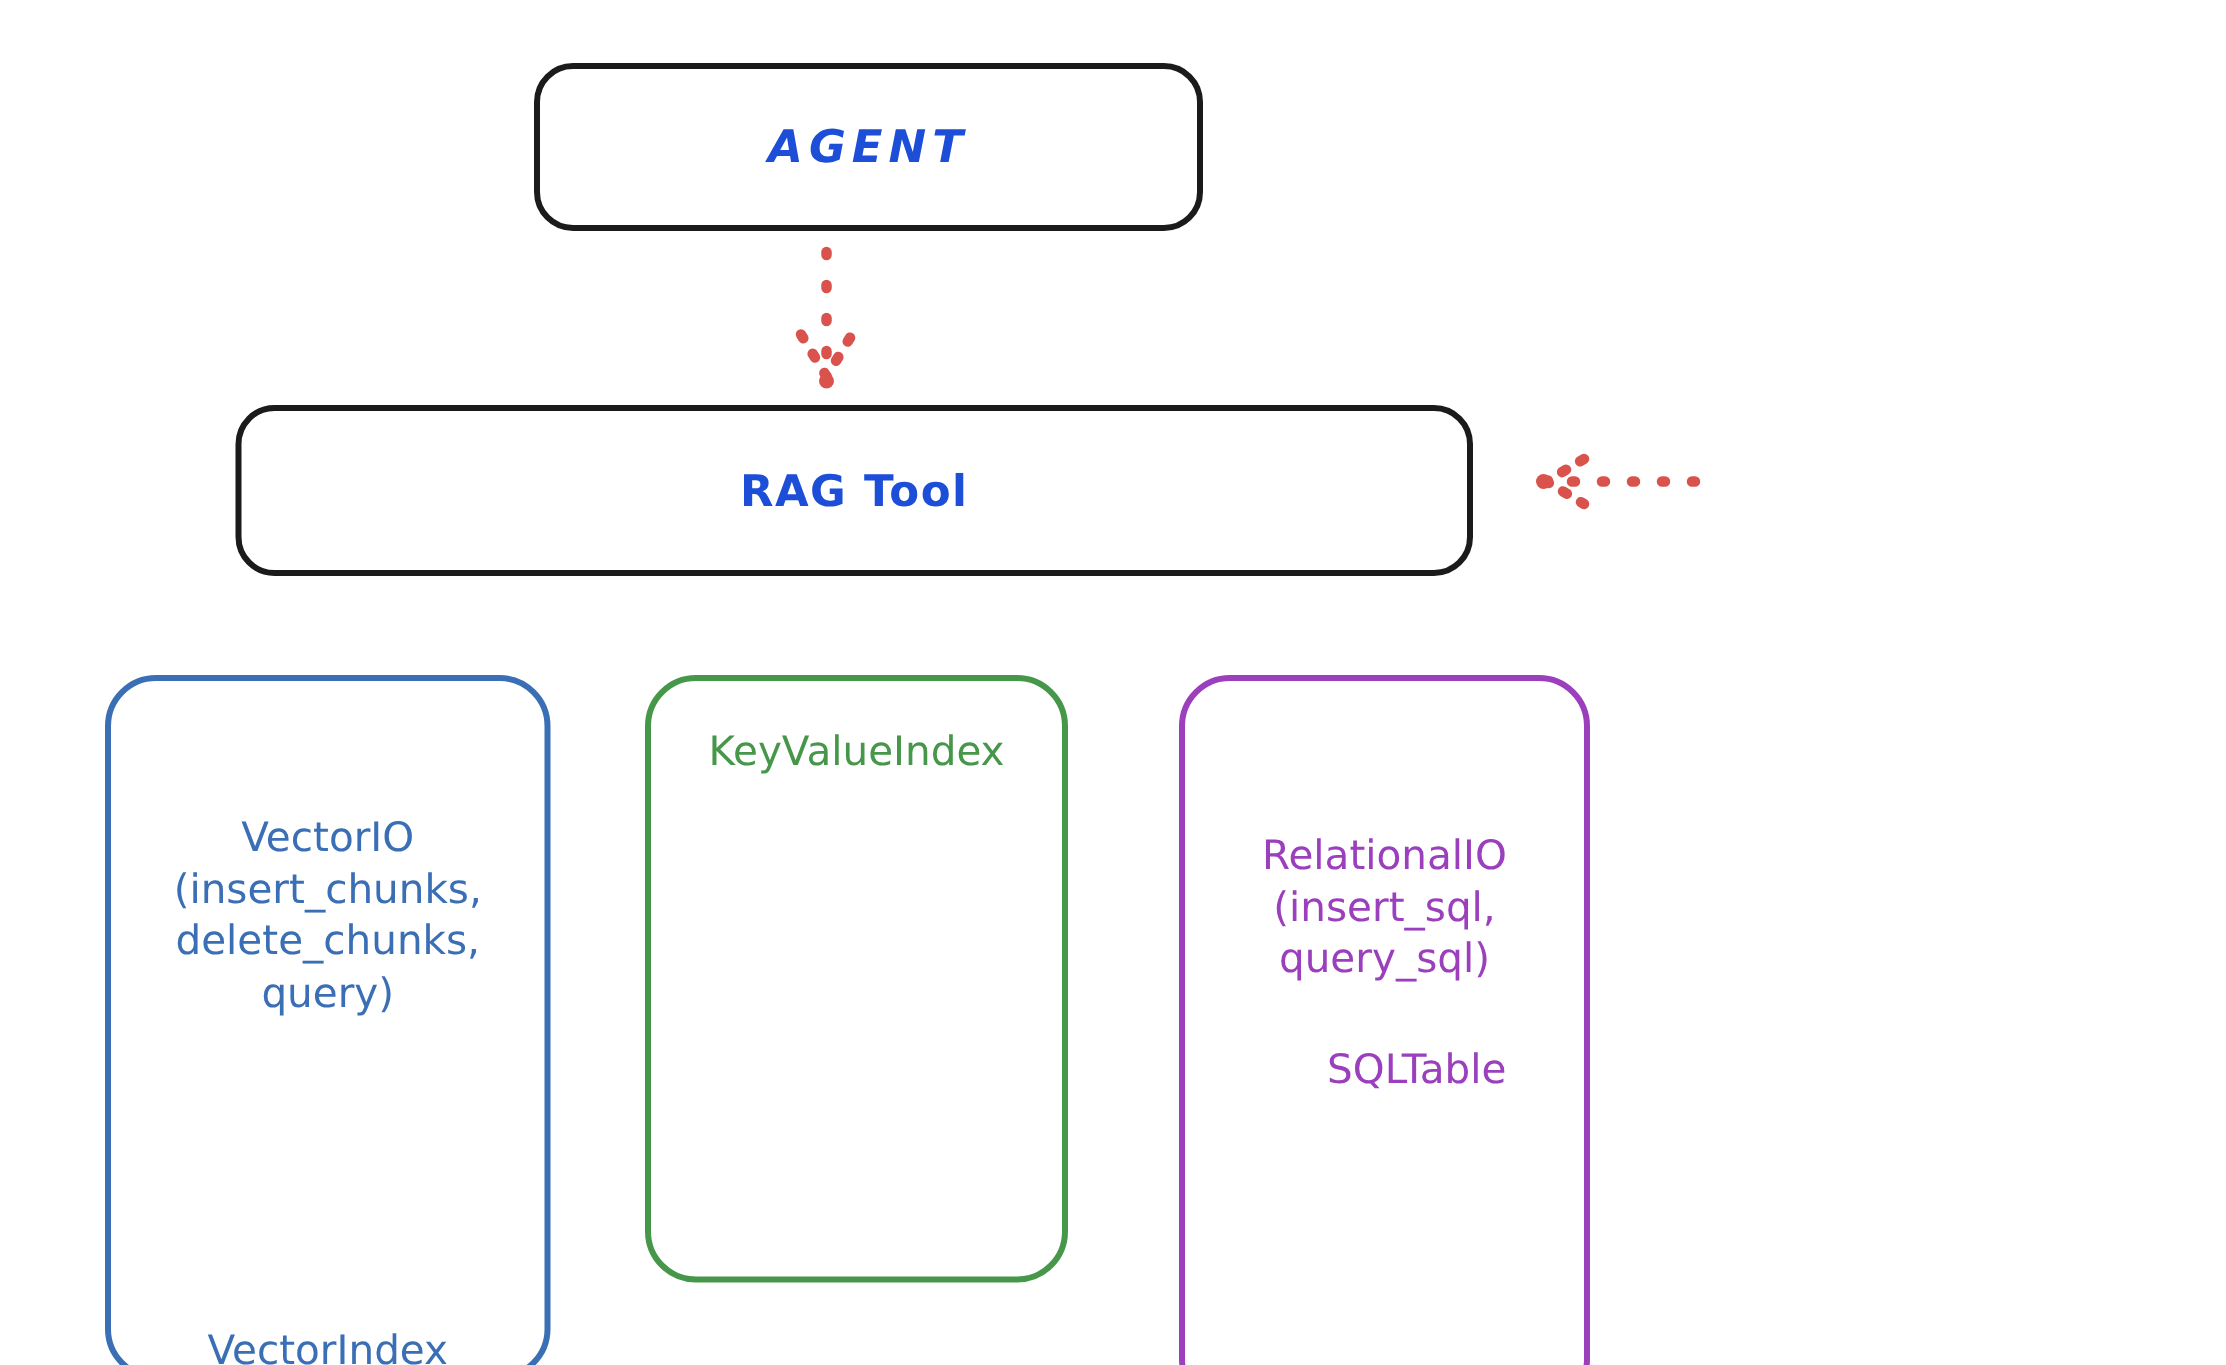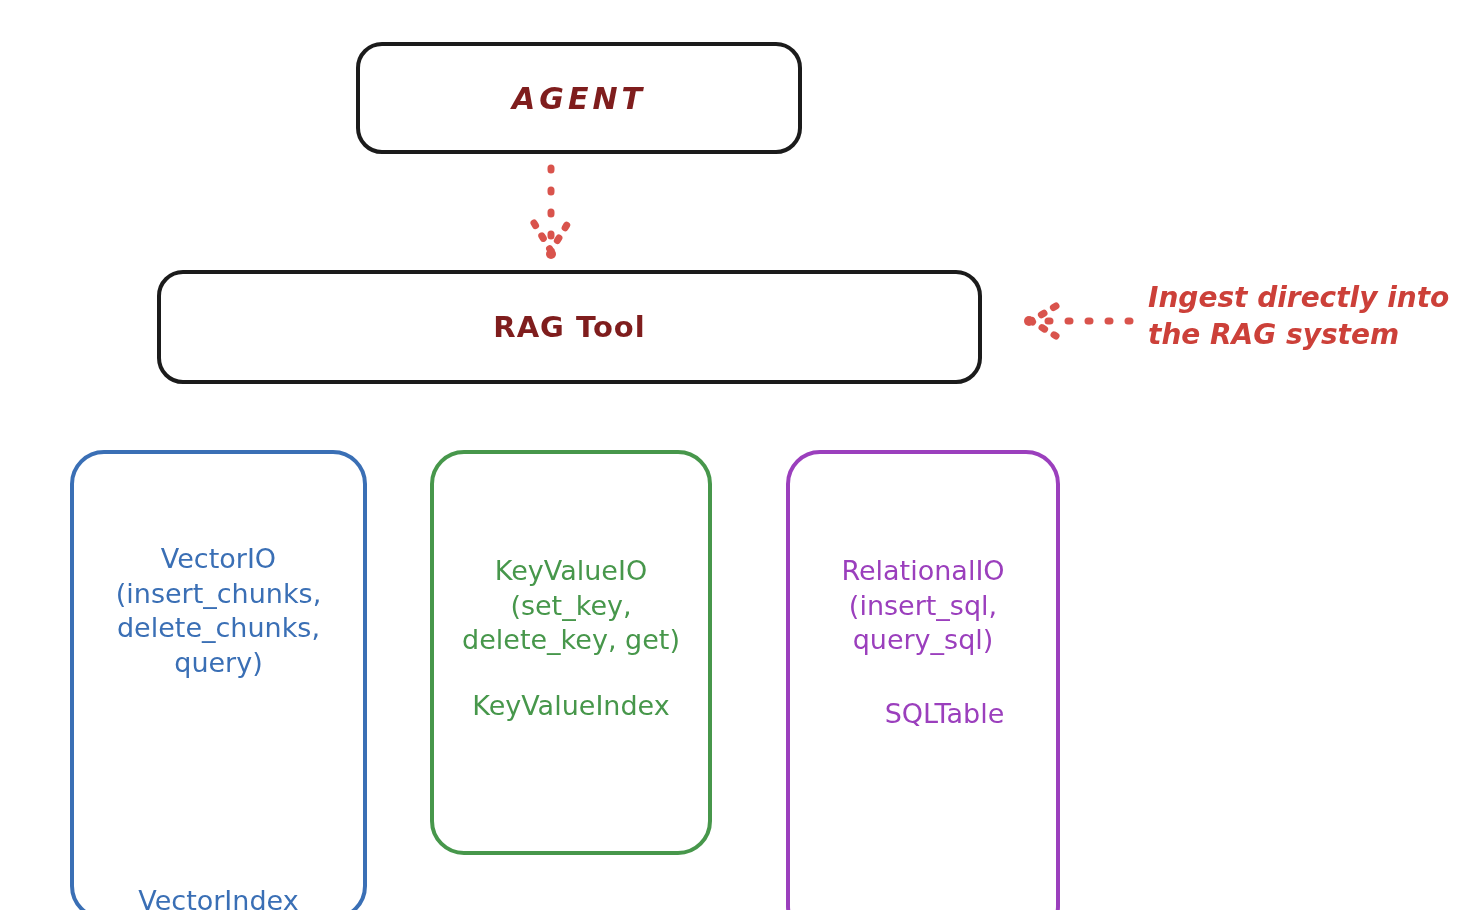--- a/index.html
+++ b/index.html
@@ -30,21 +30,21 @@
     align-items: center;
     justify-content: center;
     text-align: center;
     background: #ffffff;
   }
 
   
   .node-black {
     border: 4px solid #1b1b1b;
     border-radius: 26px;
-    color: #7f1d1d;
+    color: #1d4ed8;
   }
   .node-black .node-label {
     font-family: "DejaVu Sans", sans-serif;
     font-style: italic;
     font-weight: 700;
     letter-spacing: 2px;
   }
 
   
   #agent-box {
@@ -164,35 +164,30 @@
 
   <div class="node node-colored" id="vectorio-box">
     <span class="provider-api">VectorIO
 (insert_chunks,
 delete_chunks,
 query)</span>
     <span class="provider-index">VectorIndex</span>
   </div>
 
   <div class="node node-colored" id="keyvalueio-box">
-    <span class="provider-api">KeyValueIO
-(set_key,
-delete_key, get)</span>
     <span class="provider-index">KeyValueIndex</span>
   </div>
 
   <div class="node node-colored" id="relationalio-box">
     <span class="provider-api">RelationalIO
 (insert_sql,
 query_sql)</span>
     <span class="provider-index">SQLTable</span>
   </div>
 
-  <div id="ingest-annotation">Ingest directly into
-the RAG system</div>
 
   <svg class="arrow-layer" viewBox="0 0 1484 910">
 
     <g>
       <line x1="551" y1="168" x2="551" y2="243" stroke="#d9534c" stroke-width="7" stroke-linecap="round" stroke-dasharray="2 20"></line>
       <path d="M 534 223 L 551 251 L 568 223" fill="none" stroke="#d9534c" stroke-width="7" stroke-linecap="round" stroke-linejoin="round" stroke-dasharray="3 12"></path>
       <circle cx="551" cy="254" r="5" fill="#d9534c"></circle>
     </g>
 
     <g>

